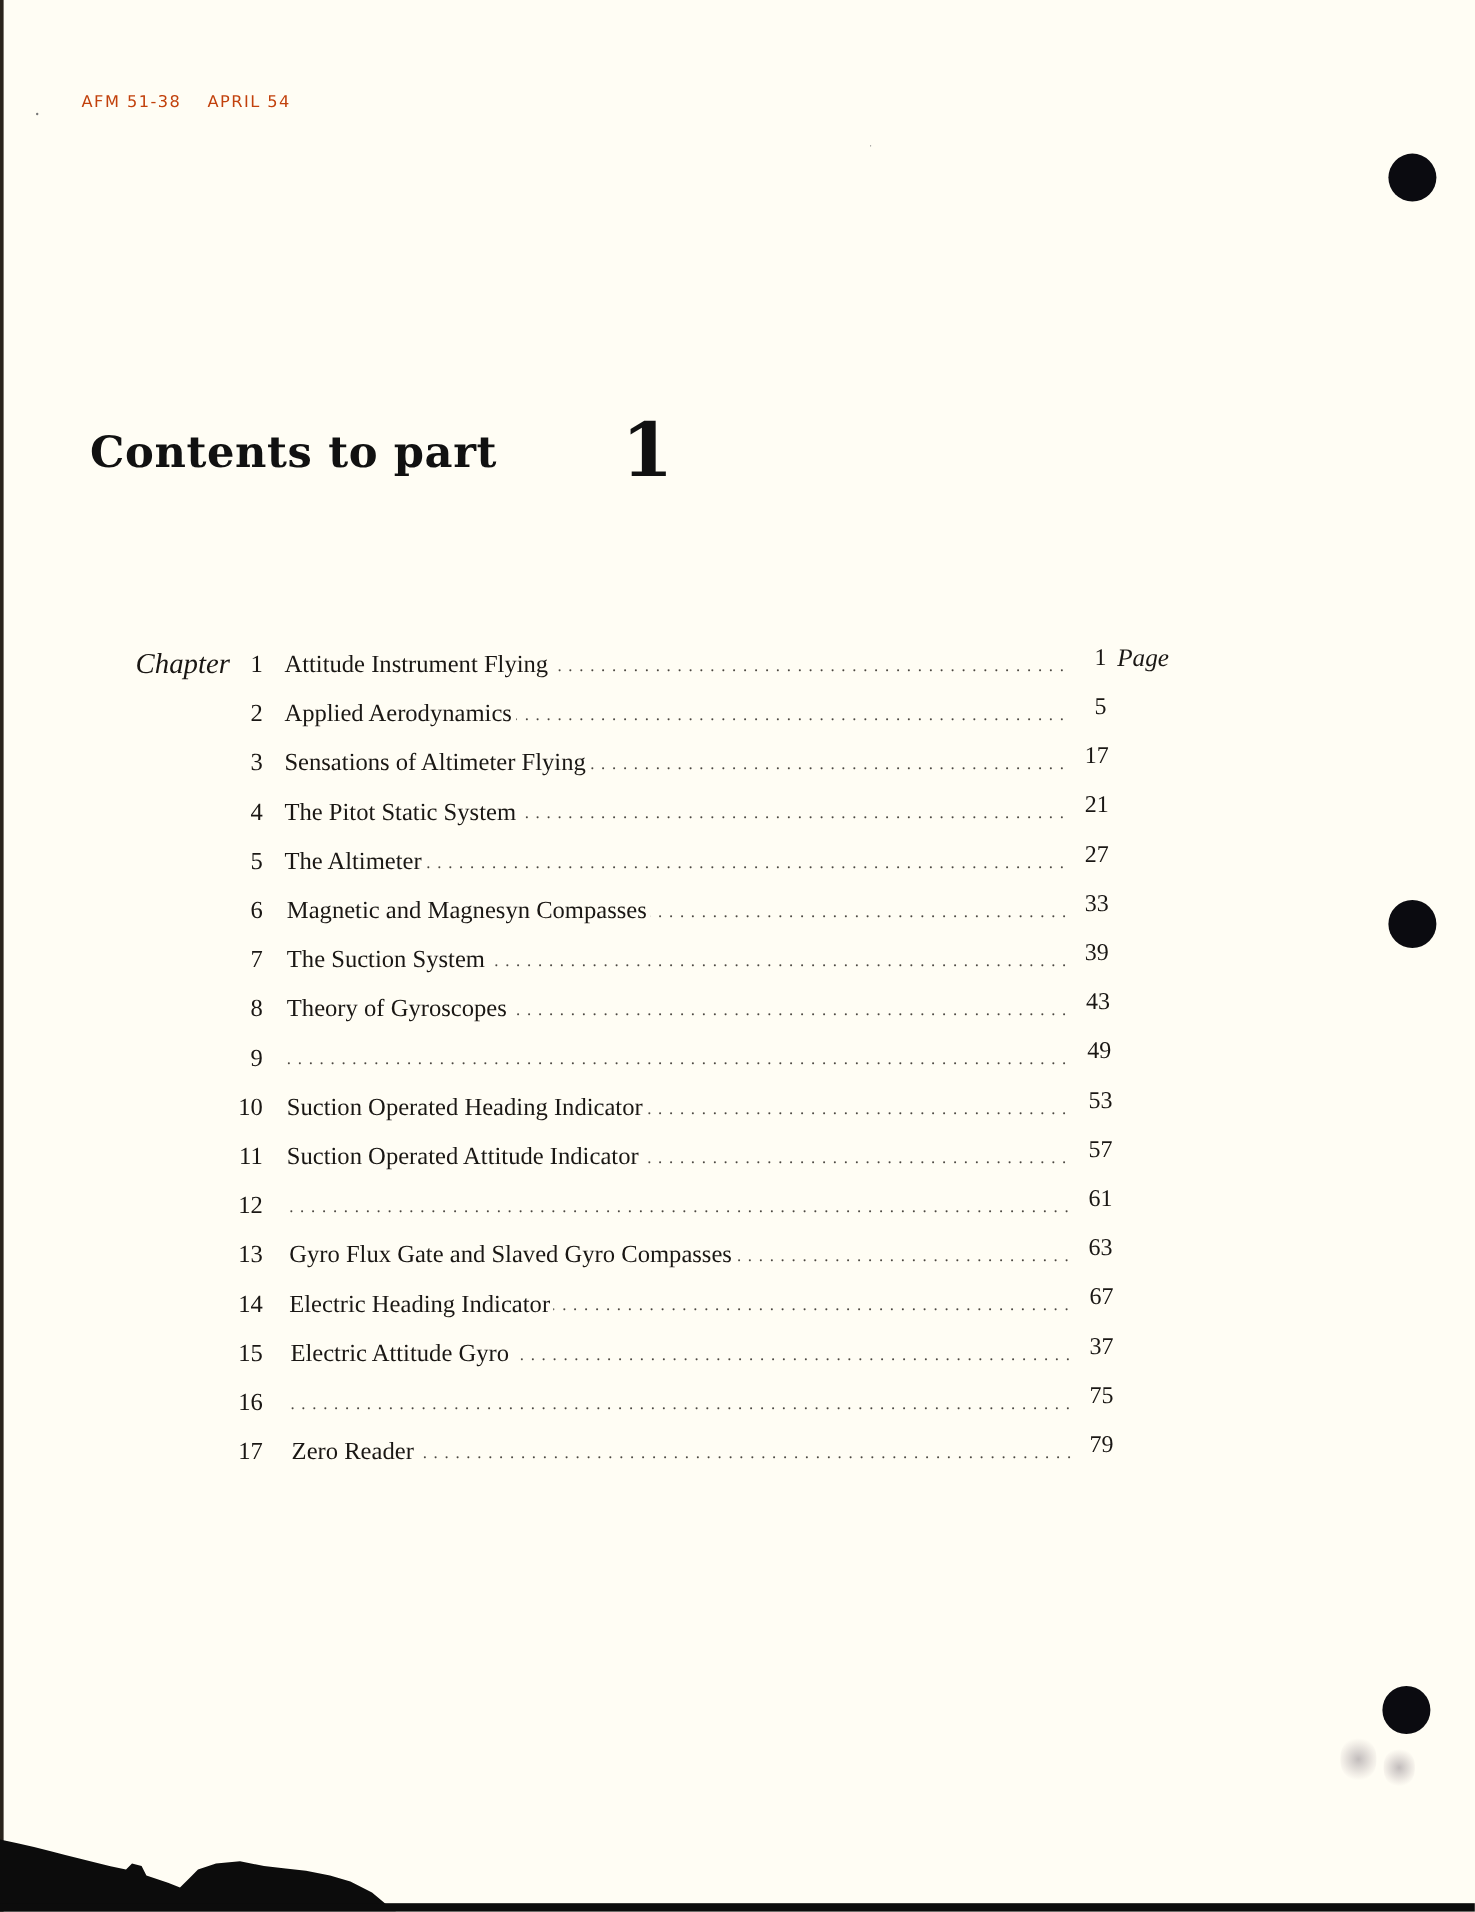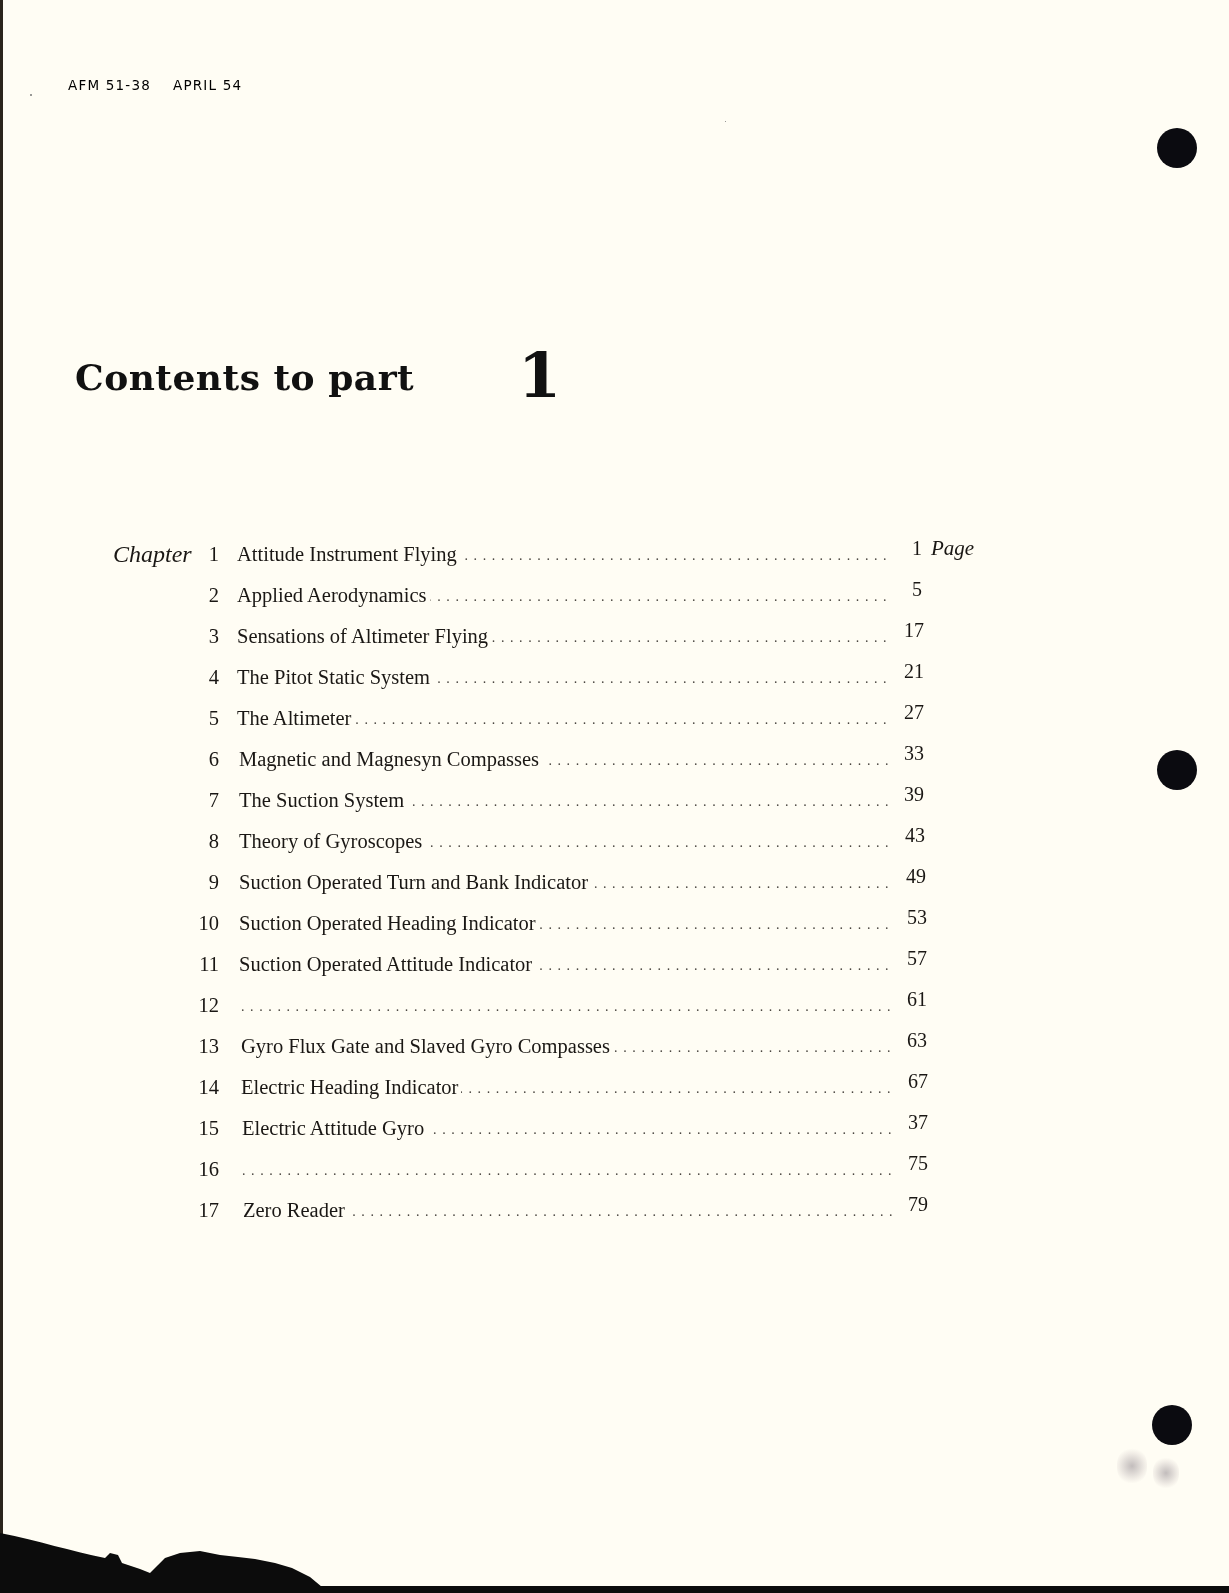--- a/index.html
+++ b/index.html
@@ -27,21 +27,21 @@
       width: 1229px; height: 7px;
       background: #0c0c0c;
     }
     .header {
       position: absolute;
       left: 68px;
       top: 77px;
       font-family: "DejaVu Sans", "Liberation Sans", sans-serif;
       font-size: 13.5px;
       letter-spacing: 1.2px;
-      color: #000000;
+      color: #c2410c;
       white-space: nowrap;
     }
     .header .date {
       margin-left: 22px;
     }
     .title {
       position: absolute;
       left: 75px;
       top: 356px;
       font-family: "DejaVu Serif", serif;
@@ -222,21 +222,20 @@
 
   <div class="toc-row" style="top:290px;">
     <span class="chap-num">8</span>
     <span class="chap-title" style="left:239px;">Theory of Gyroscopes</span>
     <span class="leader" style="left:239px; width:652px;">............................................................................................................</span>
     <span class="page-num" style="left:885px;">43</span>
   </div>
 
   <div class="toc-row" style="top:331px;">
     <span class="chap-num">9</span>
-    <span class="chap-title" style="left:239px;">Suction Operated Turn and Bank Indicator</span>
     <span class="leader" style="left:239px; width:652px;">............................................................................................................</span>
     <span class="page-num" style="left:886px;">49</span>
   </div>
 
   <div class="toc-row" style="top:372px;">
     <span class="chap-num">10</span>
     <span class="chap-title" style="left:239px;">Suction Operated Heading Indicator</span>
     <span class="leader" style="left:239px; width:653px;">............................................................................................................</span>
     <span class="page-num" style="left:887px;">53</span>
   </div>

